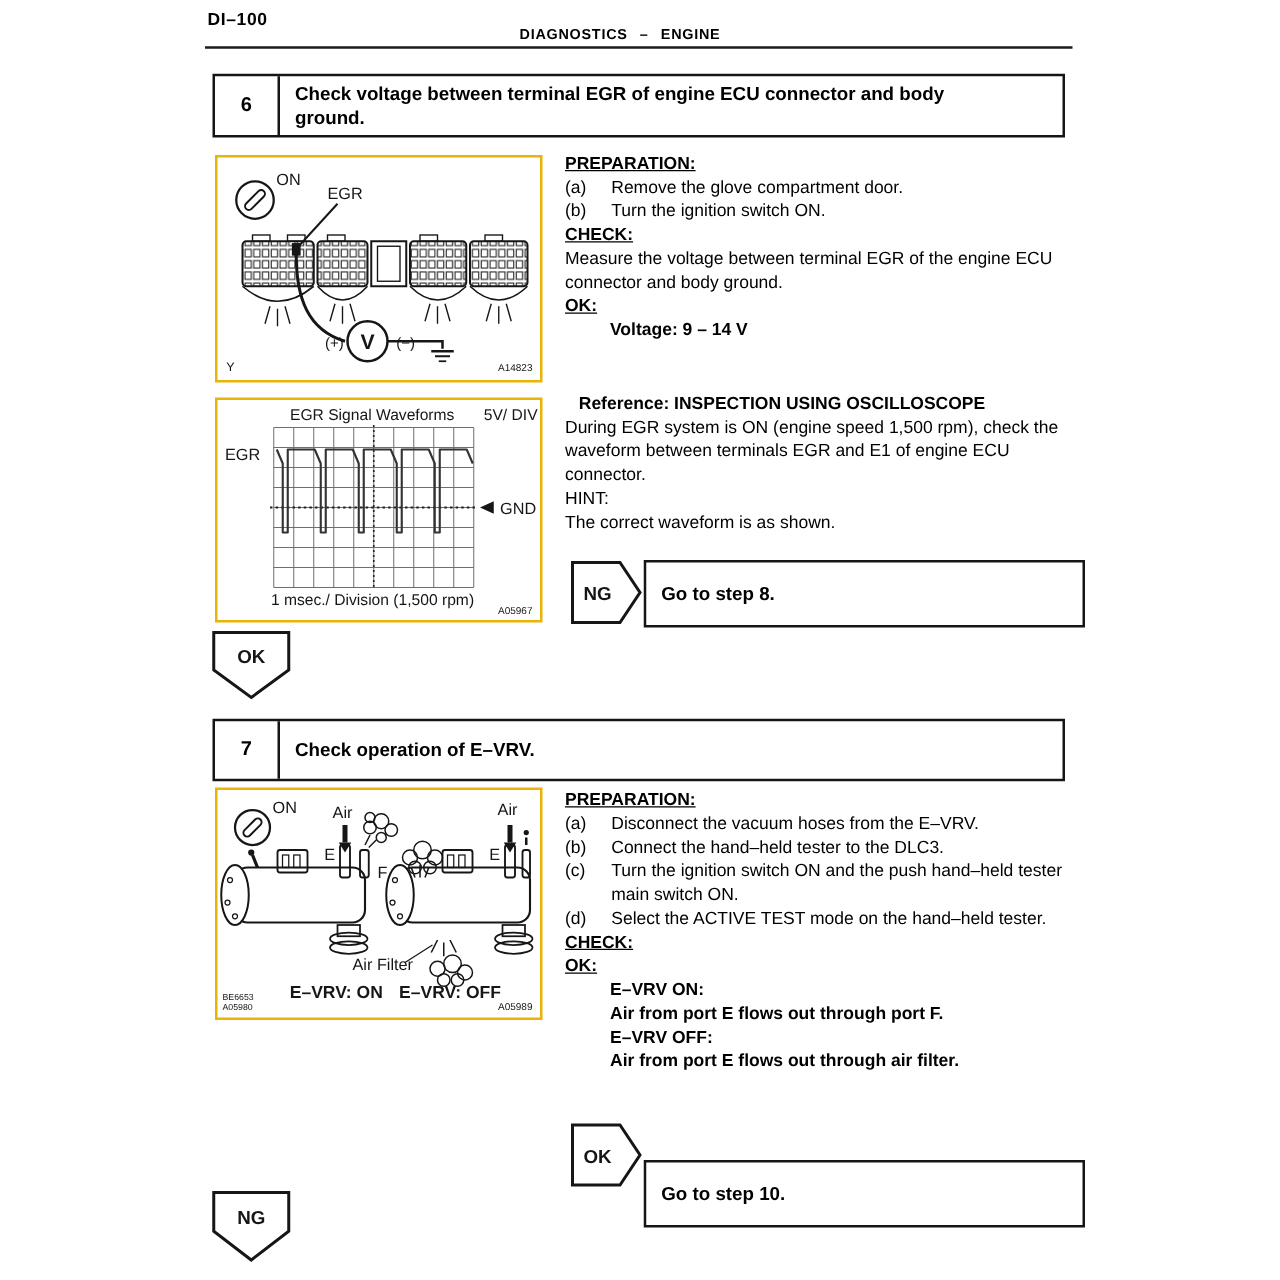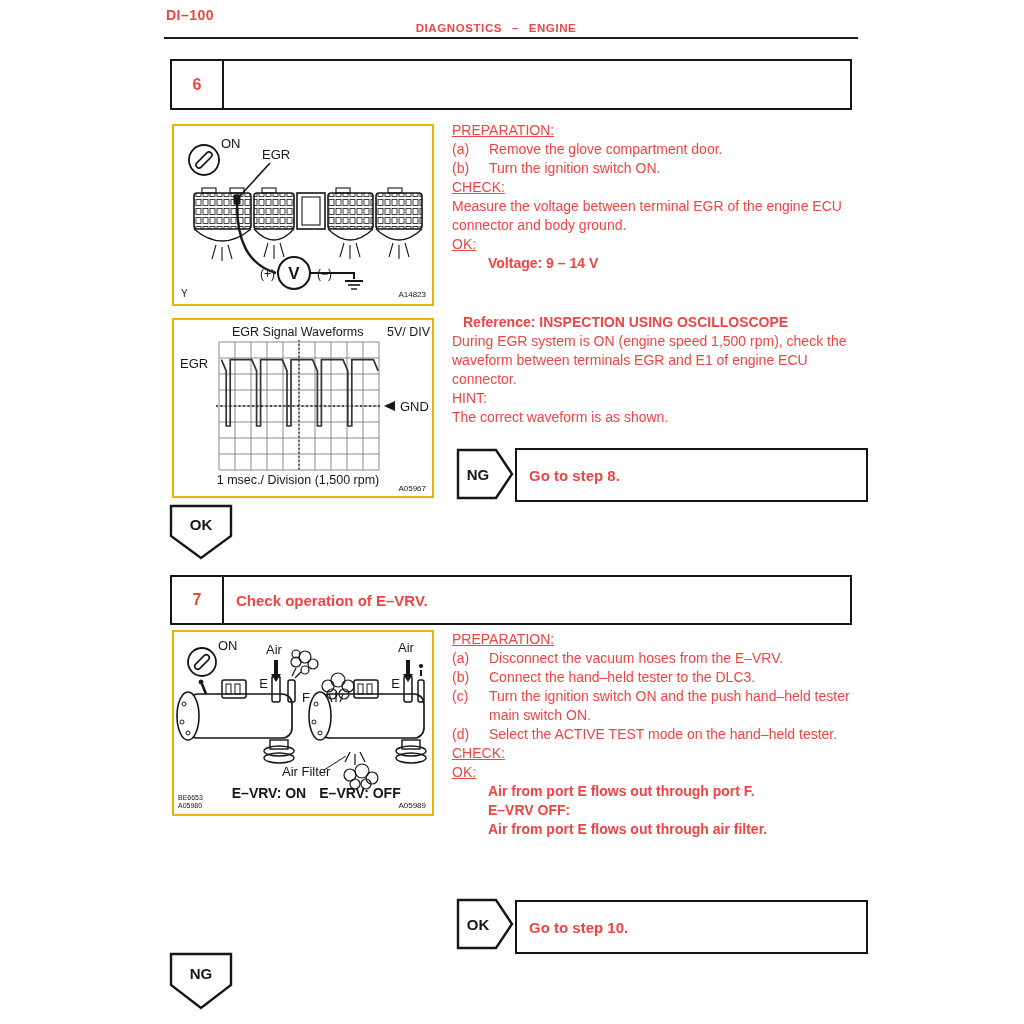--- a/index.html
+++ b/index.html
@@ -1,17 +1,17 @@
 <!DOCTYPE html>
 <html><head>
 <meta charset="utf-8">
 <style>
   html,body{margin:0;padding:0;background:#fff;}
   #page{position:relative;width:1024px;height:1024px;background:#ffffff;
-        font-family:"Liberation Sans",sans-serif;color:#ef4444;overflow:hidden;}
+        font-family:"Liberation Sans",sans-serif;color:#000000;overflow:hidden;}
   .abs{position:absolute;}
   
   #doc-id{left:166px;top:7px;font-size:14px;font-weight:bold;letter-spacing:.5px;}
   #section-header{left:166px;top:22px;width:660px;text-align:center;font-size:11.5px;
                   font-weight:bold;letter-spacing:.6px;word-spacing:6px;}
   #header-rule{left:164px;top:37px;width:694px;height:2px;background:#1c1c1c;}
   
   .step-box{border:2px solid #151515;display:flex;background:#fff;}
   .step-num{width:50px;border-right:2px solid #151515;display:flex;align-items:center;
             justify-content:center;font-weight:bold;font-size:16px;}
@@ -21,31 +21,31 @@
   
   .fig{border:2px solid #eab308;background:#fff;}
   #fig-ecu{left:172px;top:124px;width:258px;height:178px;}
   #fig-scope{left:172px;top:318px;width:258px;height:176px;}
   #fig-evrv{left:172px;top:630px;width:258px;height:182px;}
   
   .txt-col{left:452px;width:406px;font-size:14px;line-height:19px;}
   #block-step6{top:121px;}
   #block-ref{top:313px;}
   #block-step7{top:630px;}
-  .p-head{font-weight:normal;text-decoration:underline;}
+  .p-head{font-weight:bold;text-decoration:underline;}
   .p-head-nl{font-weight:bold;padding-left:11px;}
   .list-row{display:flex;}
   .idx{width:37px;flex:0 0 37px;}
   .txt{flex:1;}
   .bold-line{font-weight:bold;padding-left:36px;}
   
   .result-box{border:2px solid #151515;display:flex;align-items:center;
               font-weight:bold;font-size:15px;padding-left:12px;background:#fff;}
   #ng-result-box{left:515px;top:448px;width:337px;height:50px;}
-  #ok-result-box{left:515px;top:900px;width:337px;height:50px;}
+  #ok-result-box{left:515px;top:928px;width:337px;height:50px;}
   #ng-tag{left:456px;top:448px;}
   #ok-tag{left:456px;top:898px;}
   #ok-connector{left:169px;top:504px;}
   #ng-connector{left:169px;top:952px;}
   svg text{font-family:"Liberation Sans",sans-serif;fill:#161616;}
   .tag-text{font-weight:bold;font-size:15px;}
   .cap-text{font-weight:bold;font-size:14px;}
   .lbl-13{font-size:13px;}
   .lbl-12{font-size:12px;}
   .code-8{font-size:8px;}
@@ -55,20 +55,24 @@
 <body>
 
 <div id="page">
 
   <div class="abs" id="doc-id">DI–100</div>
   <div class="abs" id="section-header">DIAGNOSTICS – ENGINE</div>
   <div class="abs" id="header-rule"></div>
 
   <div class="abs step-box" id="step6-box">
     <div class="step-num">6</div>
+    <div class="step-title">
+      <div>Check voltage between terminal EGR of engine ECU connector and body</div>
+      <div>ground.</div>
+    </div>
   </div>
 
   <div class="abs fig" id="fig-ecu">
     <svg width="258" height="178" viewBox="0 0 258 178">
       <defs>
         <pattern id="pins" width="7" height="9" patternUnits="userSpaceOnUse">
           <rect x="1" y="1.5" width="5" height="6" fill="none" stroke="#2a2a2a" stroke-width="0.9"></rect>
         </pattern>
       </defs>
       <g>
@@ -294,20 +298,21 @@
     <div class="list-row">
       <div class="idx">(c)</div>
       <div class="txt">Turn the ignition switch ON and the push hand–held tester main switch ON.</div>
     </div>
     <div class="list-row">
       <div class="idx">(d)</div>
       <div class="txt">Select the ACTIVE TEST mode on the hand–held tester.</div>
     </div>
     <div class="p-head">CHECK:</div>
     <div class="p-head">OK:</div>
+    <div class="bold-line">E–VRV ON:</div>
     <div class="bold-line">Air from port E flows out through port F.</div>
     <div class="bold-line">E–VRV OFF:</div>
     <div class="bold-line">Air from port E flows out through air filter.</div>
   </div>
 
   <div class="abs" id="ok-tag">
     <svg width="60" height="52" viewBox="0 0 60 52">
       <polygon points="2,2 40,2 56,26 40,50 2,50" fill="#fff" stroke="#161616" stroke-width="2.4"></polygon>
       <text x="22" y="32" text-anchor="middle" class="tag-text">OK</text>
     </svg>

